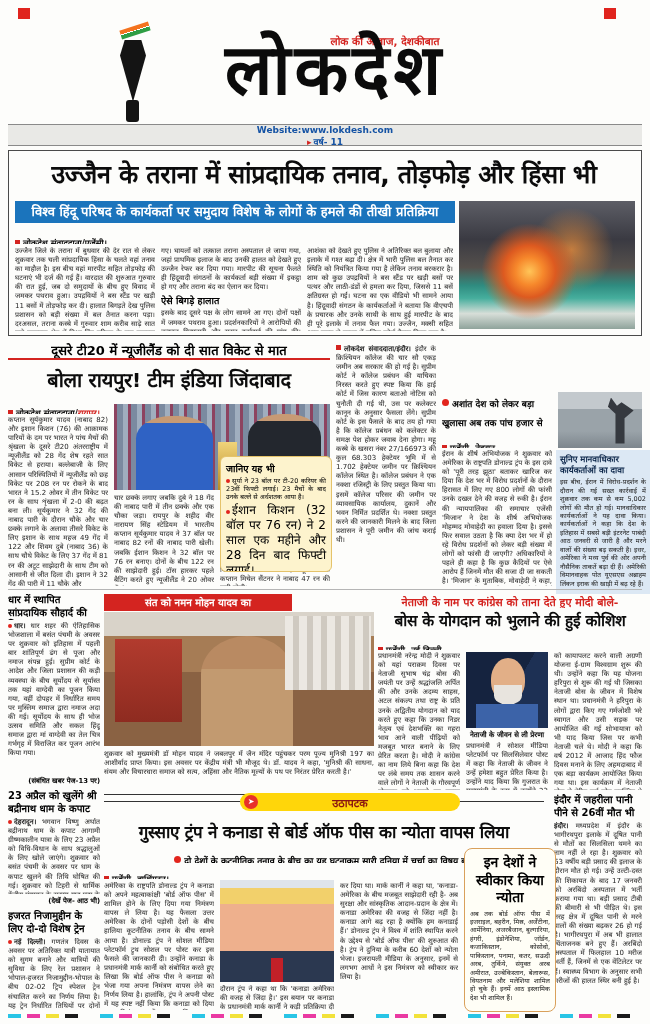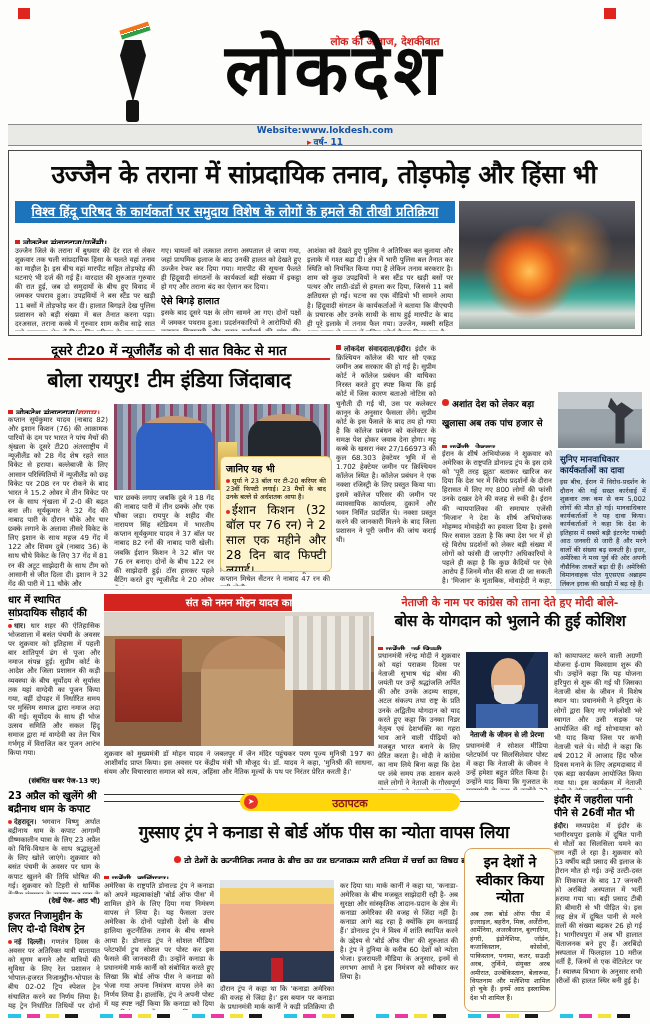--- a/index.html
+++ b/index.html
@@ -74,21 +74,21 @@
     <span><span class="arr"></span><span>वर्ष- 11</span></span>
     <span><span class="arr"></span><span>अंक- 351</span></span>
     <span><span class="arr"></span><span>भोपाल, शनिवार 24 जनवरी 2026</span></span>
     <span><span class="arr"></span><span>मूल्य - 2 रुपये</span></span>
     <span><span class="arr"></span><span>पृष्ठ- 12</span></span>
     <span>मध्यप्रदेश, छत्तीसगढ़ से प्रकाशित दैनिक</span>
   </div>
 
   <div class="abs leadbox" style="left:8px;top:150px;width:632px;height:184px;">
     <div class="abs hl ctr now" style="left:2px;top:3px;width:626px;height:42px;font-size:25px;line-height:42px;">उज्जैन के तराना में सांप्रदायिक तनाव, तोड़फोड़ और हिंसा भी</div>
-    <div class="abs strap" style="left:6px;top:50px;width:440px;height:22px;text-decoration:underline;">विश्व हिंदू परिषद के कार्यकर्ता पर समुदाय विशेष के लोगों के हमले की तीखी प्रतिक्रिया</div>
+    <div class="abs strap" style="left:6px;top:50px;width:440px;height:22px;">विश्व हिंदू परिषद के कार्यकर्ता पर समुदाय विशेष के लोगों के हमले की तीखी प्रतिक्रिया</div>
     <div class="abs photo ph-bus" style="left:450px;top:50px;width:176px;height:128px;"></div>
     <div class="abs" style="left:6px;top:80px;width:150px;height:13px;"><span class="sq"></span><span class="byl">लोकदेश संवाददाता/एजेंसी।</span></div>
     <div class="abs jt" style="left:6px;top:96px;width:140px;height:84px;">उज्जैन जिले के तराना में बुधवार की देर रात से लेकर शुक्रवार तक चली सांप्रदायिक हिंसा के चलते वहां तनाव का माहौल है। इस बीच वहां मारपीट सहित तोड़फोड़ की घटनाएं भी दर्ज की गई हैं। वारदात की शुरुआत गुरुवार की रात हुई, जब दो समुदायों के बीच हुए विवाद में जमकर पथराव हुआ। उपद्रवियों ने बस स्टैंड पर खड़ी 11 बसों में तोड़फोड़ कर दी। हालात बिगड़ते देख पुलिस प्रशासन को बड़ी संख्या में बल तैनात करना पड़ा। दरअसल, तराना कस्बे में गुरुवार शाम करीब साढ़े सात बजे मगरबड़ा क्षेत्र में विश्व हिंदू परिषद के एक प्रचारक और उसके साथी के साथ कुछ युवकों ने मारपीट कर दी। हमले में दोनों गंभीर रूप से घायल हो</div>
     <div class="abs" style="left:152px;top:96px;width:140px;height:84px;">
       <div class="jt">गए। घायलों को तत्काल तराना अस्पताल ले जाया गया, जहां प्राथमिक इलाज के बाद उनकी हालत को देखते हुए उज्जैन रेफर कर दिया गया। मारपीट की सूचना फैलते ही हिंदूवादी संगठनों के कार्यकर्ता बड़ी संख्या में इकट्ठा हो गए और तराना बंद का ऐलान कर दिया।</div>
       <div class="b" style="font-size:9.5px;margin:2px 0;">ऐसे बिगड़े हालात</div>
       <div class="jt">इसके बाद दूसरे पक्ष के लोग सामने आ गए। दोनों पक्षों में जमकर पथराव हुआ। प्रदर्शनकारियों ने आरोपियों की तत्काल गिरफ्तारी और सख्त कार्रवाई की मांग की। स्थिति के और बिगड़ने की</div>
     </div>
     <div class="abs jt" style="left:298px;top:96px;width:146px;height:84px;">आशंका को देखते हुए पुलिस ने अतिरिक्त बल बुलाया और इलाके में गश्त बढ़ा दी। क्षेत्र में भारी पुलिस बल तैनात कर स्थिति को नियंत्रित किया गया है लेकिन तनाव बरकरार है। शाम को कुछ उपद्रवियों ने बस स्टैंड पर खड़ी बसों पर पत्थर और लाठी-डंडों से हमला कर दिया, जिससे 11 बसें क्षतिग्रस्त हो गईं। घटना का एक वीडियो भी सामने आया है। हिंदूवादी संगठन के कार्यकर्ताओं ने बताया कि वीएचपी के प्रचारक और उनके साथी के साथ हुई मारपीट के बाद ही पूरे इलाके में तनाव फैल गया। उज्जैन, मक्सी सहित अन्य जगह से तराना में पुलिस फोर्स तैनात किया गया है।</div>
   </div>
@@ -130,21 +130,21 @@
 
   <div class="abs b" style="left:8px;top:594px;width:92px;height:26px;font-size:10px;line-height:1.25;">धार में स्थापित सांप्रदायिक सौहार्द की मिसाल</div>
   <div class="abs jt" style="left:8px;top:622px;width:92px;height:152px;"><span class="mini-dot"></span><span class="b">धार।</span> <span>धार शहर की ऐतिहासिक भोजशाला में बसंत पंचमी के अवसर पर शुक्रवार को इतिहास में पहली बार शांतिपूर्ण ढंग से पूजा और नमाज संपन्न हुई। सुप्रीम कोर्ट के आदेश और जिला प्रशासन की कड़ी व्यवस्था के बीच सूर्योदय से सूर्यास्त तक यहां वाग्देवी का पूजन किया गया, वहीं दोपहर में निर्धारित समय पर मुस्लिम समाज द्वारा नमाज अदा की गई। सूर्योदय के साथ ही भोज उत्सव समिति और सकल हिंदू समाज द्वारा मां वाग्देवी का तेल चित्र गर्भगृह में विराजित कर पूजन आरंभ किया गया।</span></div>
   <div class="abs b" style="left:8px;top:776px;width:92px;height:10px;font-size:6.8px;text-align:right;">(संबंधित खबर पेज-13 पर)</div>
   <div class="abs b" style="left:8px;top:790px;width:92px;height:26px;font-size:10px;line-height:1.25;">23 अप्रैल को खुलेंगे श्री बद्रीनाथ धाम के कपाट</div>
   <div class="abs jt" style="left:8px;top:818px;width:92px;height:76px;"><span class="mini-dot"></span><span class="b">देहरादून।</span> <span>भगवान विष्णु अर्थात बद्रीनाथ धाम के कपाट आगामी ग्रीष्मकालीन यात्रा के लिए 23 अप्रैल को विधि-विधान के साथ श्रद्धालुओं के लिए खोले जाएंगे। शुक्रवार को बसंत पंचमी के अवसर पर धाम के कपाट खुलने की तिथि घोषित की गई। शुक्रवार को टिहरी से धार्मिक केंद्रीय पंचायत के सदस्य गाडू घड़ा के साथ अभिषेक के लिए रवाना हुए।</span></div>
   <div class="abs b" style="left:8px;top:896px;width:92px;height:10px;font-size:6.8px;text-align:right;">(देखें पेज- आठ भी)</div>
   <div class="abs b" style="left:8px;top:910px;width:92px;height:26px;font-size:10px;line-height:1.25;">हजरत निजामुद्दीन के लिए दो-दो विशेष ट्रेन</div>
   <div class="abs jt" style="left:8px;top:938px;width:92px;height:72px;"><span class="mini-dot"></span><span class="b">नई दिल्ली।</span> <span>गणतंत्र दिवस के अवसर पर अतिरिक्त यात्री यातायात को सुगम बनाने और यात्रियों की सुविधा के लिए रेल प्रशासन ने भोपाल-हजरत निजामुद्दीन-भोपाल के बीच 02-02 ट्रिप स्पेशल ट्रेन संचालित करने का निर्णय लिया है। यह ट्रेन निर्धारित तिथियों पर दोनों दिशाओं में चलेगी।</span></div>
 
-  <div class="abs redlabel" style="left:104px;top:594px;width:188px;height:17px;z-index:2;text-align:right;">संत को नमन मोहन यादव का</div>
+  <div class="abs redlabel" style="left:104px;top:594px;width:188px;height:17px;z-index:2;">संत को नमन मोहन यादव का</div>
   <div class="abs photo ph-sadhu" style="left:104px;top:612px;width:270px;height:134px;">
     <div class="psa"></div>
     <div class="psm"></div>
     <div class="psw"></div>
   </div>
   <div class="abs jt" style="left:104px;top:750px;width:270px;height:40px;">शुक्रवार को मुख्यमंत्री डॉ मोहन यादव ने जबलपुर में जैन मंदिर पहुंचकर परम पूज्य मुनिश्री 197 का आशीर्वाद प्राप्त किया। इस अवसर पर केंद्रीय मंत्री भी मौजूद थे। डॉ. यादव ने कहा, 'मुनिश्री की साधना, संयम और विचारधारा समाज को सत्य, अहिंसा और नैतिक मूल्यों के पथ पर निरंतर प्रेरित करती है।'</div>
   <div class="abs darkline" style="left:104px;top:794px;width:270px;height:1px;"></div>
 
   <div class="abs ctr b red now" style="left:378px;top:594px;width:264px;height:14px;font-size:11px;">नेताजी के नाम पर कांग्रेस को ताना देते हुए मोदी बोले-</div>
   <div class="abs hl ctr now" style="left:378px;top:609px;width:264px;height:24px;font-size:15.5px;line-height:24px;">बोस के योगदान को भुलाने की हुई कोशिश</div>

